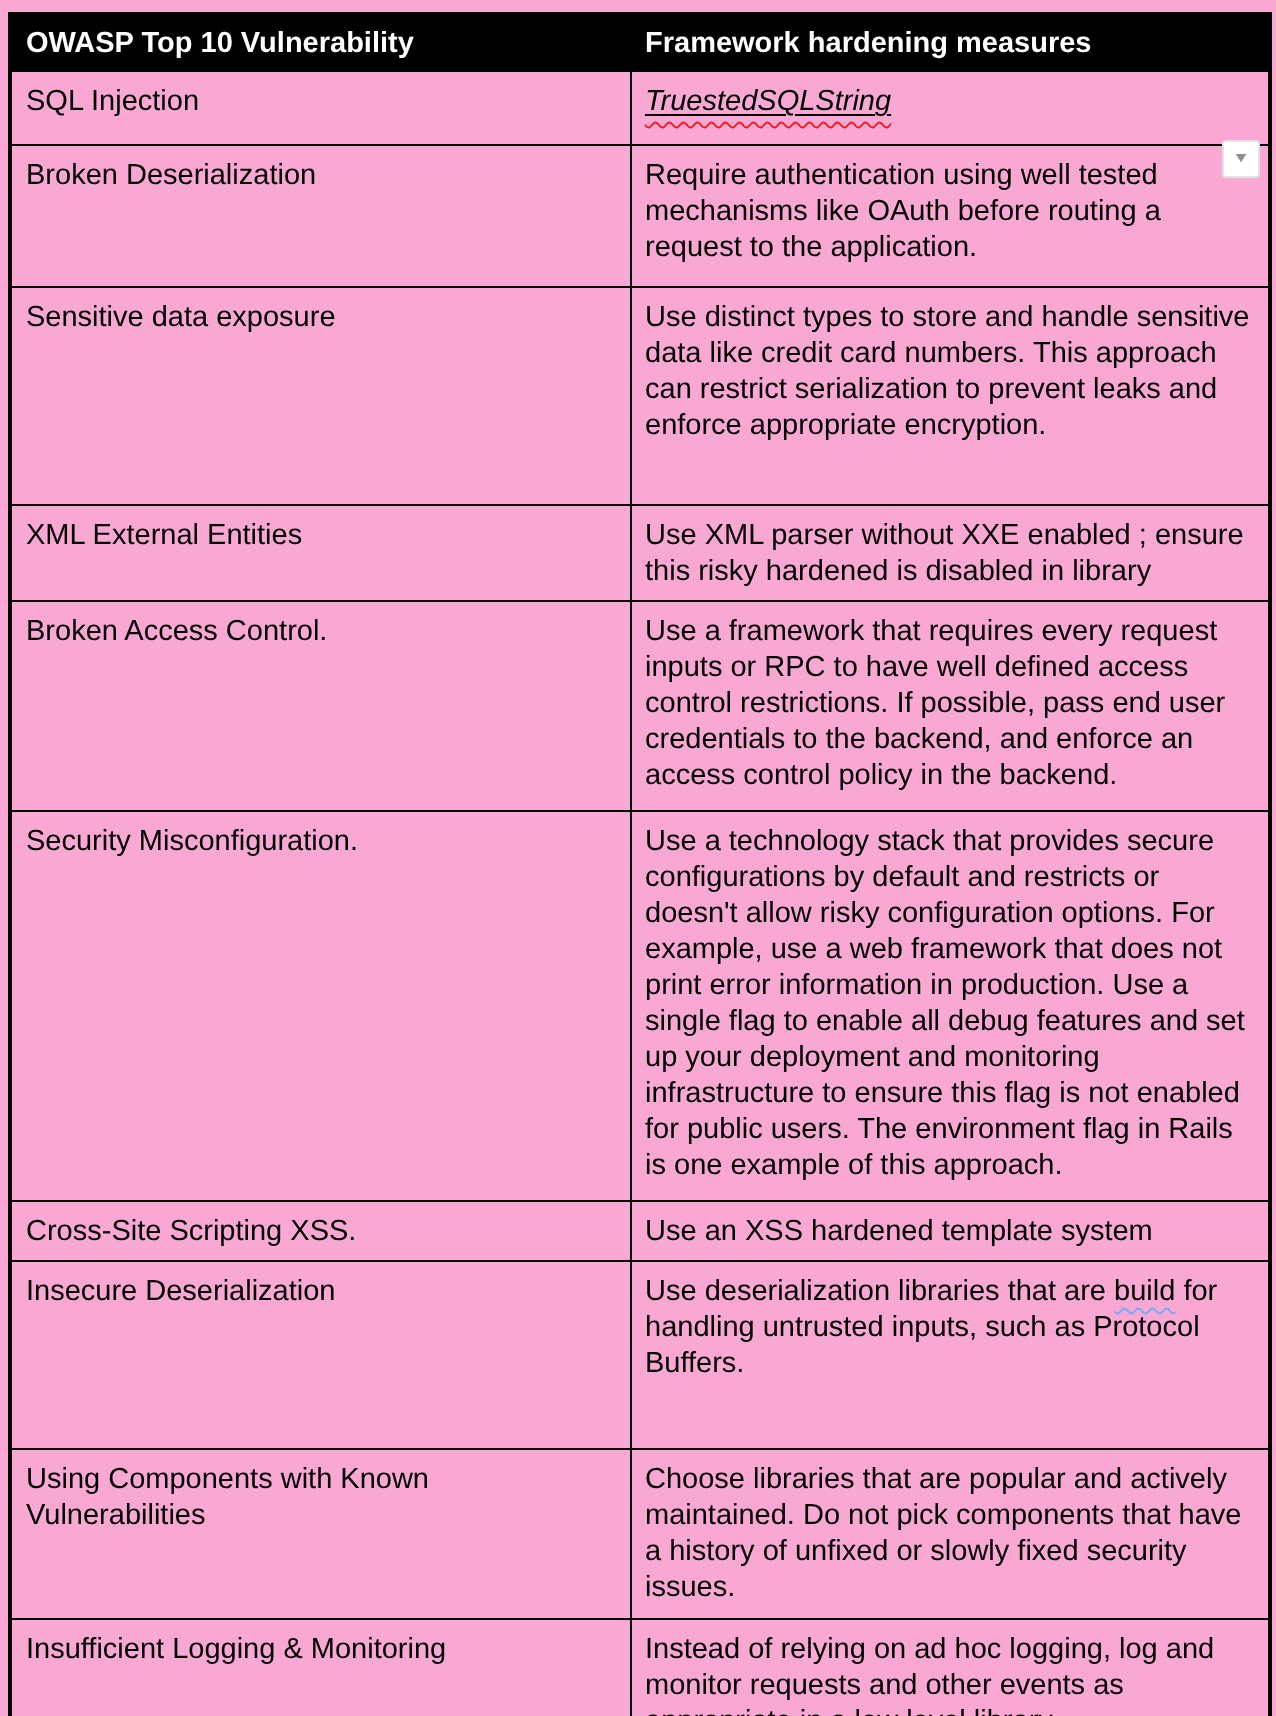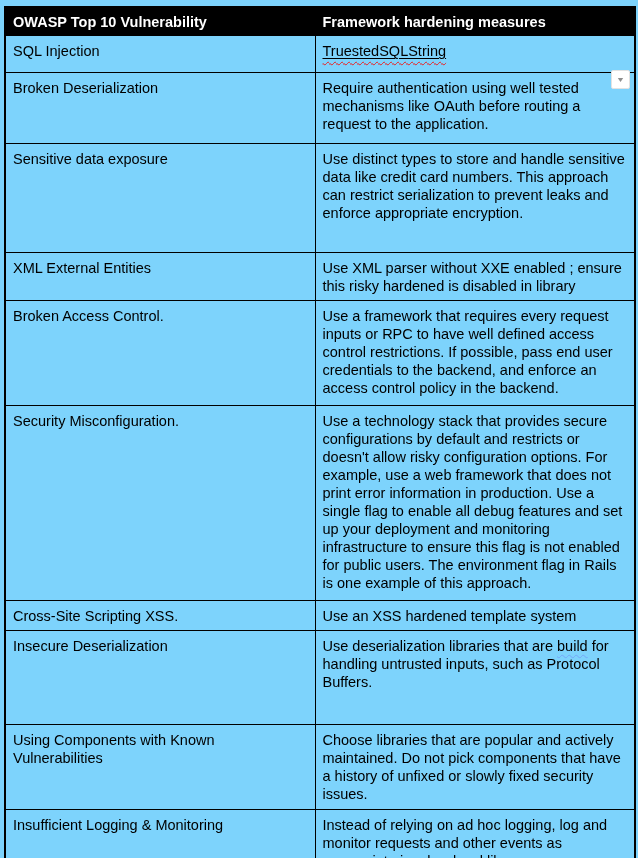--- a/index.html
+++ b/index.html
@@ -6,21 +6,21 @@
   html, body {
     margin: 0;
     padding: 0;
     background: #ffffff;
     font-family: "Liberation Sans", sans-serif;
   }
   .page {
     position: relative;
     width: 638px;
     height: 858px;
-    background: #7dd3fc;
+    background: #f9a8d4;
     overflow: hidden;
   }
   table.owasp {
     position: absolute;
     left: 4px;
     top: 6px;
     width: 630px;
     border-collapse: collapse;
     table-layout: fixed;
     border: 2px solid #000000;
@@ -65,20 +65,21 @@
     text-decoration-color: #ec1c1c;
     text-decoration-thickness: 1px;
     text-underline-offset: 5px;
   }
   .link-underline {
     text-decoration: underline;
     text-decoration-style: solid;
     text-decoration-color: #000000;
     text-decoration-thickness: 1px;
     text-underline-offset: 2px;
+    font-style: italic;
   }
   
   .part-grammar-flag {
     text-decoration: underline;
     text-decoration-style: wavy;
     text-decoration-color: #74a7f8;
     text-decoration-thickness: 1px;
     text-underline-offset: 3px;
   }
   .dropdown-marker {

